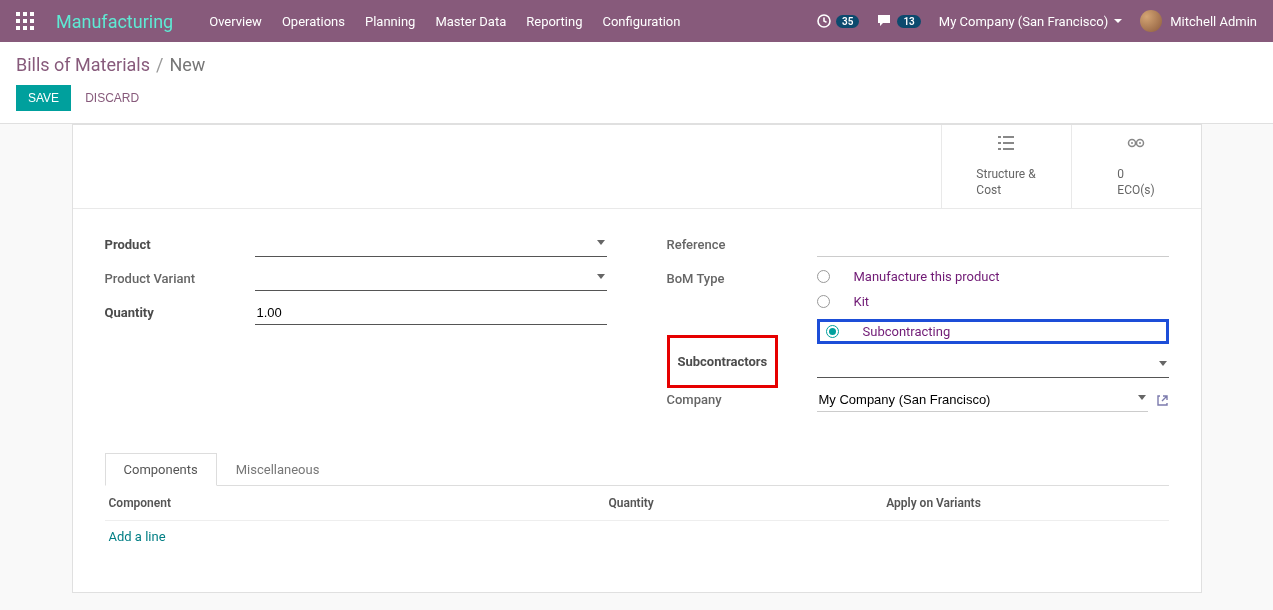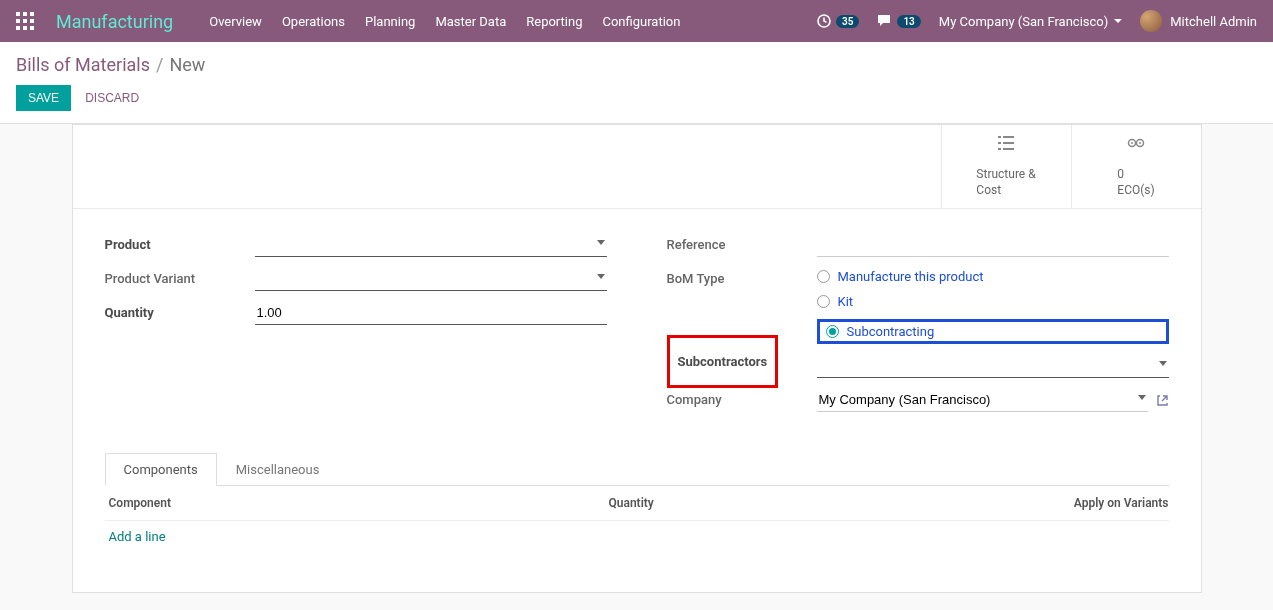--- a/index.html
+++ b/index.html
@@ -40,38 +40,38 @@
   .form-col { flex: 1; }
   .field { display: flex; align-items: flex-start; margin-bottom: 10px; }
   .field-label { width: 150px; font-size: 13px; color: #666; font-weight: 500; padding-top: 4px; }
   .field-label.bold { font-weight: 700; color: #4c4c4c; }
   .field-input { flex: 1; position: relative; }
   .under-input { width: 100%; border: none; border-bottom: 1px solid #ccc; padding: 4px 20px 4px 2px; font-size: 13px; outline: none; background: transparent; }
   .under-input.dark { border-bottom: 1px solid #555; }
   .dd-caret { position: absolute; right: 2px; top: 7px; width: 0; height: 0; border-left: 4px solid transparent; border-right: 4px solid transparent; border-top: 5px solid #666; pointer-events: none; }
   .ext-link { margin-left: 8px; color: #7c7bad; cursor: pointer; }
   .radio-group { display: flex; flex-direction: column; gap: 10px; padding-top: 2px; }
-  .radio-item { display: flex; align-items: center; gap: 8px; font-size: 13px; color: #1d4ed8; cursor: pointer; }
+  .radio-item { display: flex; align-items: center; gap: 24px; font-size: 13px; color: #701a75; cursor: pointer; }
   .radio-circle { width: 13px; height: 13px; border: 1px solid #999; border-radius: 50%; display: flex; align-items: center; justify-content: center; }
   .radio-circle.checked { border-color: #00a09d; }
   .radio-circle.checked::after { content:""; width: 7px; height: 7px; background: #00a09d; border-radius: 50%; }
   .hl-red { border: 3px solid #1d4ed8; padding: 2px 6px; display: inline-block; }
   .hl-red-block { border: 3px solid #e60000; padding: 4px 10px; }
   
   .field-with-ext { display: flex; align-items: center; }
   
   .tabs { display: flex; border-bottom: 1px solid #ddd; margin: 20px 32px 0 32px; }
   .tab { padding: 8px 18px; font-size: 13px; color: #777; cursor: pointer; border: 1px solid transparent; position: relative; top: 1px; }
   .tab.active { color: #555; border: 1px solid #ddd; border-bottom: 1px solid #fff; background: #fff; }
   
   .table-area { padding: 0 32px 40px 32px; }
   .tbl-head { display: flex; padding: 10px 0; border-bottom: 1px solid #eee; font-size: 12px; font-weight: 600; color: #555; }
   .col-comp { flex: 1; padding-left: 4px; }
   .col-qty { width: 80px; text-align: left; }
-  .col-var { width: 480px; text-align: right; padding-left: 10px; }
+  .col-var { width: 480px; text-align: center; padding-left: 10px; }
   .add-line { color: #017e84; font-size: 13px; padding: 8px 4px; cursor: pointer; }
   
   svg { display: block; }
 </style>
 </head>
 <body>
 
 <div class="topbar">
   <div class="apps-icon">
     <span></span>

